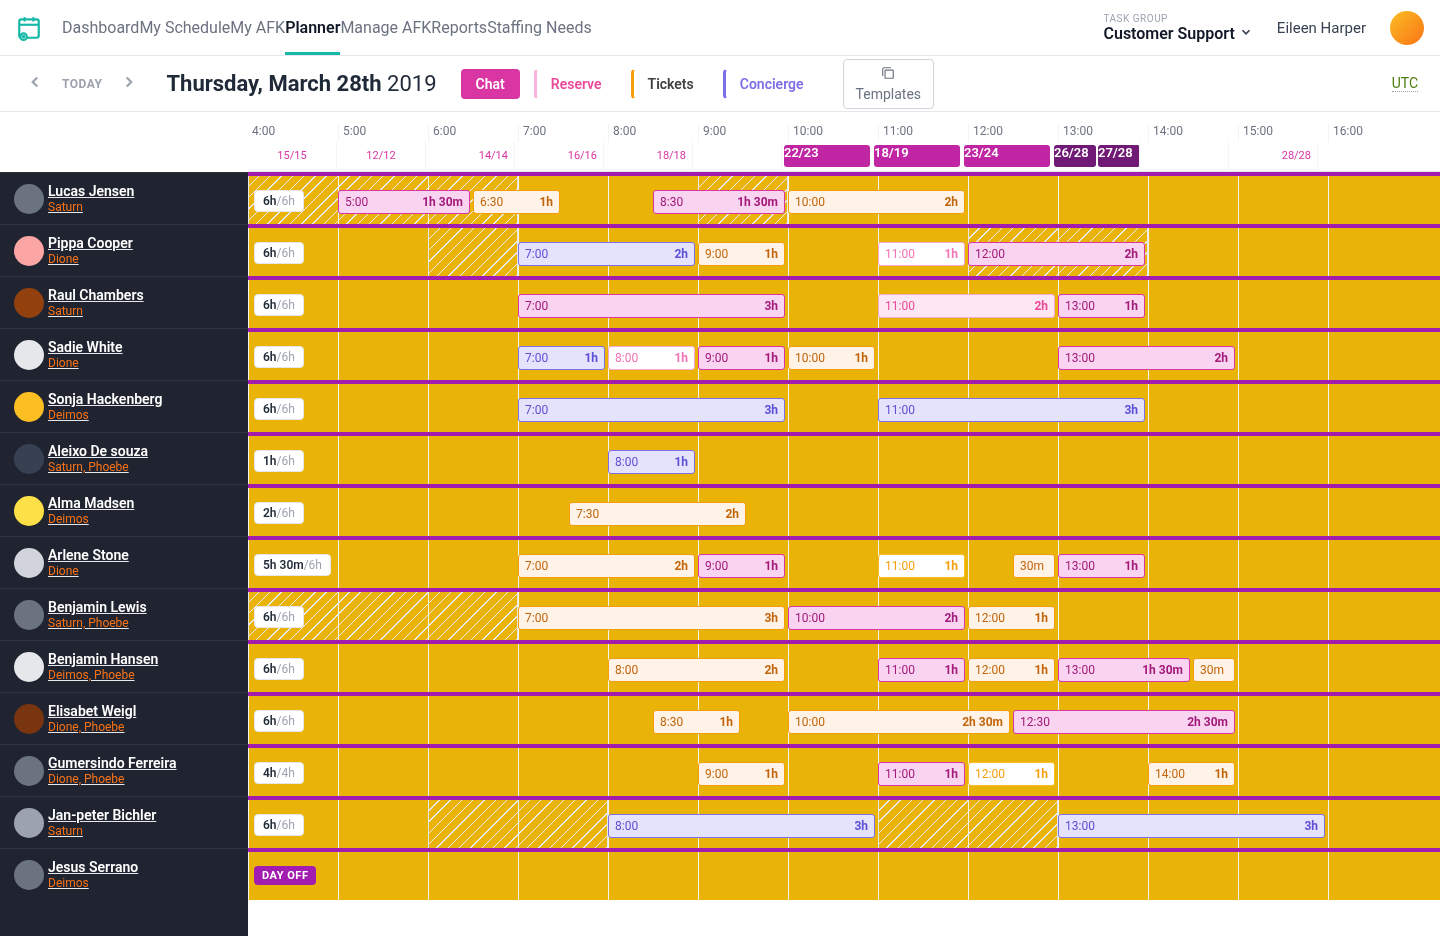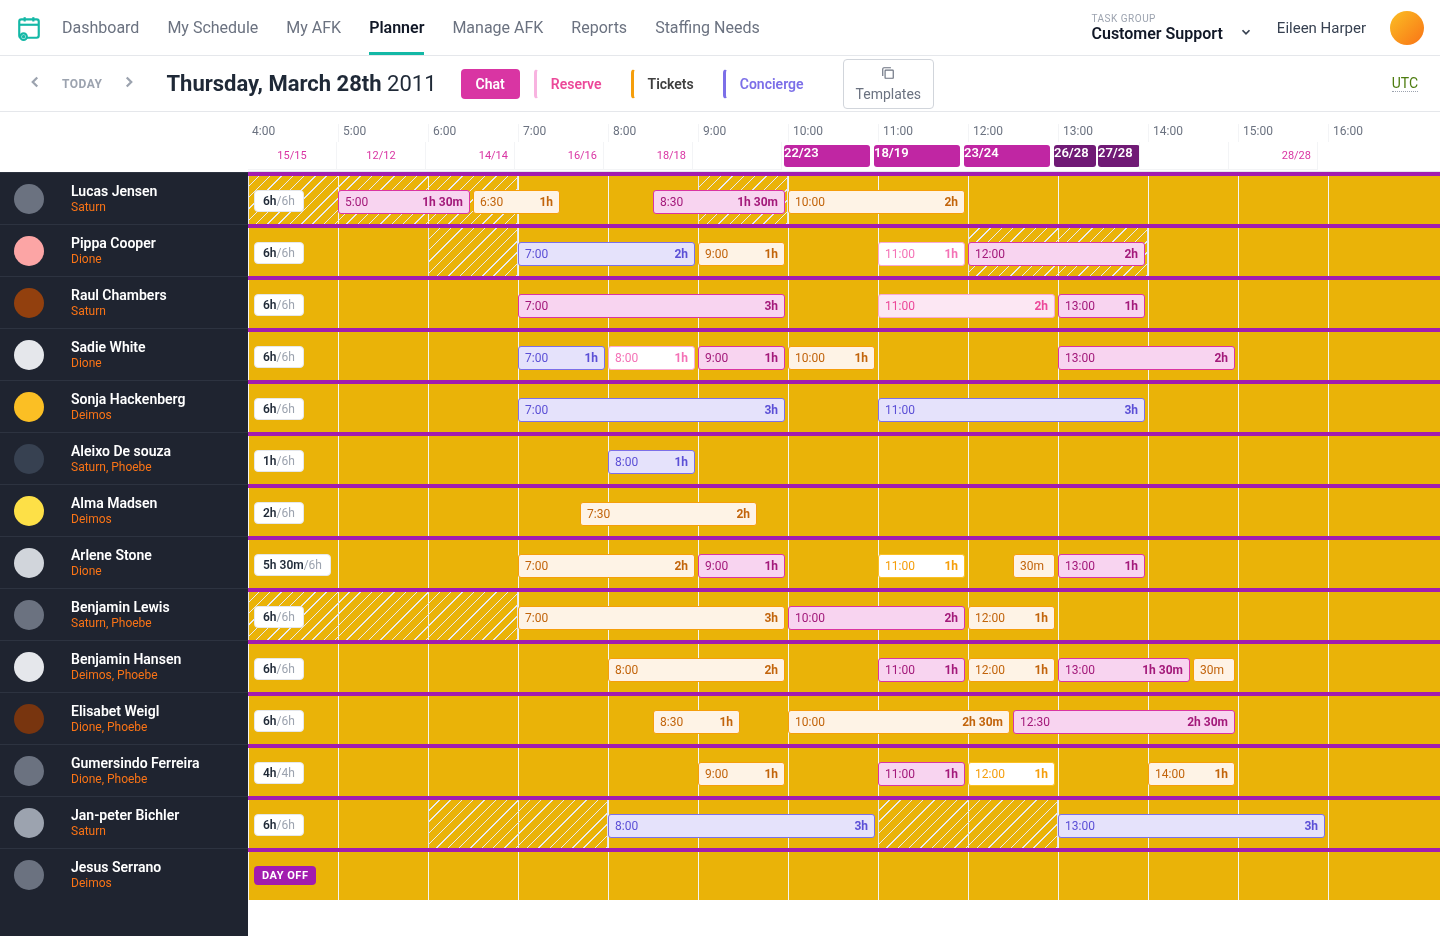--- a/index.html
+++ b/index.html
@@ -1,46 +1,46 @@
 <!DOCTYPE html>
 <html><head>
 <meta charset="utf-8">
 <style>
   * { box-sizing: border-box; margin: 0; padding: 0; }
   body { font-family: -apple-system, BlinkMacSystemFont, "Segoe UI", Roboto, sans-serif; font-size: 13px; color: #1f2937; background: #fff; overflow: hidden; height: 100vh; }
   
   .topbar { display: flex; align-items: center; height: 56px; border-bottom: 1px solid #e5e7eb; padding: 0 16px; gap: 20px; }
   .logo-icon { color: #14b8a6; display:flex; align-items:center; }
-  .nav-items { display: flex; gap: 28px; align-items: center; height: 100%; }
+  .nav-items { display: flex; align-items: center; height: 100%; }
   .nav-item { color: #6b7280; font-size: 16px; cursor: pointer; height:100%; display:flex; align-items:center; border-bottom:3px solid transparent; padding-top:3px;}
   .nav-item.active { color: #111827; font-weight: 600; border-bottom-color:#14b8a6;}
   .topbar-right { margin-left: auto; display: flex; align-items: center; gap: 24px; }
   .task-group { text-align: left; }
   .task-group-label { font-size: 10px; color: #9ca3af; letter-spacing: 0.5px; }
-  .task-group-value { font-size: 16px; font-weight: 600; color: #111827; display:flex; align-items:center; gap:16px; cursor:pointer;}
+  .task-group-value { font-size: 16px; font-weight: 600; color: #111827; display:flex; align-items:center; gap:4px; cursor:pointer;}
   .user-name { font-size: 15px; color: #374151; }
   .avatar-top { width: 34px; height: 34px; border-radius: 50%; background: linear-gradient(135deg,#fbbf24,#f97316); }
   
   .subbar { display: flex; align-items: center; height: 56px; padding: 0 22px; gap: 14px; border-bottom:1px solid #e5e7eb; flex-wrap:nowrap;}
   .nav-chevron { color: #9ca3af; cursor:pointer; padding:4px; }
   .today-btn { color:#9ca3af; font-size:12px; font-weight:700; letter-spacing:0.5px; cursor:pointer;}
   .date-title { font-size: 22px; margin-left:10px; margin-right:10px;}
   .date-title .bold { font-weight: 700; }
   .filter-chip { padding: 6px 14px; border-radius: 4px; font-size: 14px; font-weight:600; cursor:pointer; border:1px solid transparent; background:#fff;}
   .chip-chat { background: #d935a3; color: #fff; }
   .chip-reserve { border-left: 3px solid #f8b3e0; color: #ec4899; }
   .chip-tickets { border-left: 3px solid #f59e0b; color: #404040; }
   .chip-concierge { border-left: 3px solid #7c6fe8; color: #7c6fe8; }
   .templates-btn { border:1px solid #d1d5db; padding:6px 12px; border-radius:4px; color:#6b7280; font-size:14px; display:flex; align-items:center; gap:6px; cursor:pointer; margin-left:10px;flex-direction:column;}
   .utc { margin-left:auto; color:#4d7c0f; font-size:14px; border-bottom:1px dotted #9ca3af; cursor:pointer;}
   
   .grid-wrap { display:flex; height: calc(100vh - 112px); overflow:hidden;}
   .left-col { width: 248px; background:#1f2430; color:#e5e7eb; overflow-y:auto; flex-shrink:0;}
   .left-header-spacer { height: 60px; background:#fff;}
-  .agent-row { display:flex; align-items:center; gap:27px; padding:7px 14px; border-top:1px solid #2d3340; height:52px;}
+  .agent-row { display:flex; align-items:center; gap:4px; padding:7px 14px; border-top:1px solid #2d3340; height:52px;text-decoration:underline;}
   .agent-avatar { width:30px; height:30px; border-radius:50%; background:#9ca3af; flex-shrink:0; display:flex; align-items:center;justify-content:center; color:#fff; font-size:11px; overflow:hidden;}
   .agent-name { font-size:14px; font-weight:600; color:#fff; line-height:1.2;}
   .agent-team { font-size:12px; color:#f97316; line-height:1.2;}
   .right-col { flex:1; overflow-x:hidden; position:relative;}
   
   .time-header { display:flex; height:60px; flex-direction:column; border-bottom:1px solid #e5e7eb;}
   .hour-row { display:flex; height:30px; align-items:end;}
   .hour-cell { width: 90px; flex-shrink:0; font-size:12px; color:#6b7280; padding-bottom:4px; padding-left:4px; border-left:1px solid #f3f4f6;}
   .hour-cell:first-child{border-left:none;}
   .cap-row { display:flex; height:28px; align-items:center;}
@@ -116,21 +116,21 @@
       </svg>
   </span>
   <span class="today-btn">TODAY</span>
   <span class="nav-chevron">
     <svg width="18" height="18" viewBox="0 0 24 24" fill="none" stroke="currentColor" stroke-width="3">
         <polyline points="9 18 15 12 9 6"></polyline>
       </svg>
   </span>
   <div class="date-title">
     <span class="bold">Thursday, March 28th</span>
-    <span>2011</span>
+    <span>2019</span>
   </div>
   <div class="filter-chip chip-chat">Chat</div>
   <div class="filter-chip chip-reserve">Reserve</div>
   <div class="filter-chip chip-tickets">Tickets</div>
   <div class="filter-chip chip-concierge">Concierge</div>
   <div class="templates-btn">
     <svg width="14" height="14" viewBox="0 0 24 24" fill="none" stroke="currentColor" stroke-width="2">
         <rect x="7" y="7" width="14" height="14" rx="1"></rect>
         <path d="M3 17V5a2 2 0 0 1 2-2h12"></path>
       </svg>
@@ -476,21 +476,21 @@
               <div class="bg-hour"></div>
               <div class="bg-hour"></div>
               <div class="bg-hour"></div>
               <div class="bg-hour"></div>
               <div class="bg-hour"></div>
               <div class="bg-hour"></div>
               <div class="bg-hour"></div>
               <div class="bg-hour"></div>
             </div>
             <div class="hours-badge"><span class="done">2h</span><span class="of">/6h</span></div>
-            <div class="task-block t-tickets" style="left: 332px; width: 177px;">
+            <div class="task-block t-tickets" style="left: 321px; width: 177px;">
               <span>7:30</span>
               <span class="dur">2h</span>
             </div>
           </div>
           <div class="sched-row">
             <div class="bg-lines">
               <div class="bg-hour"></div>
               <div class="bg-hour"></div>
               <div class="bg-hour"></div>
               <div class="bg-hour"></div>

